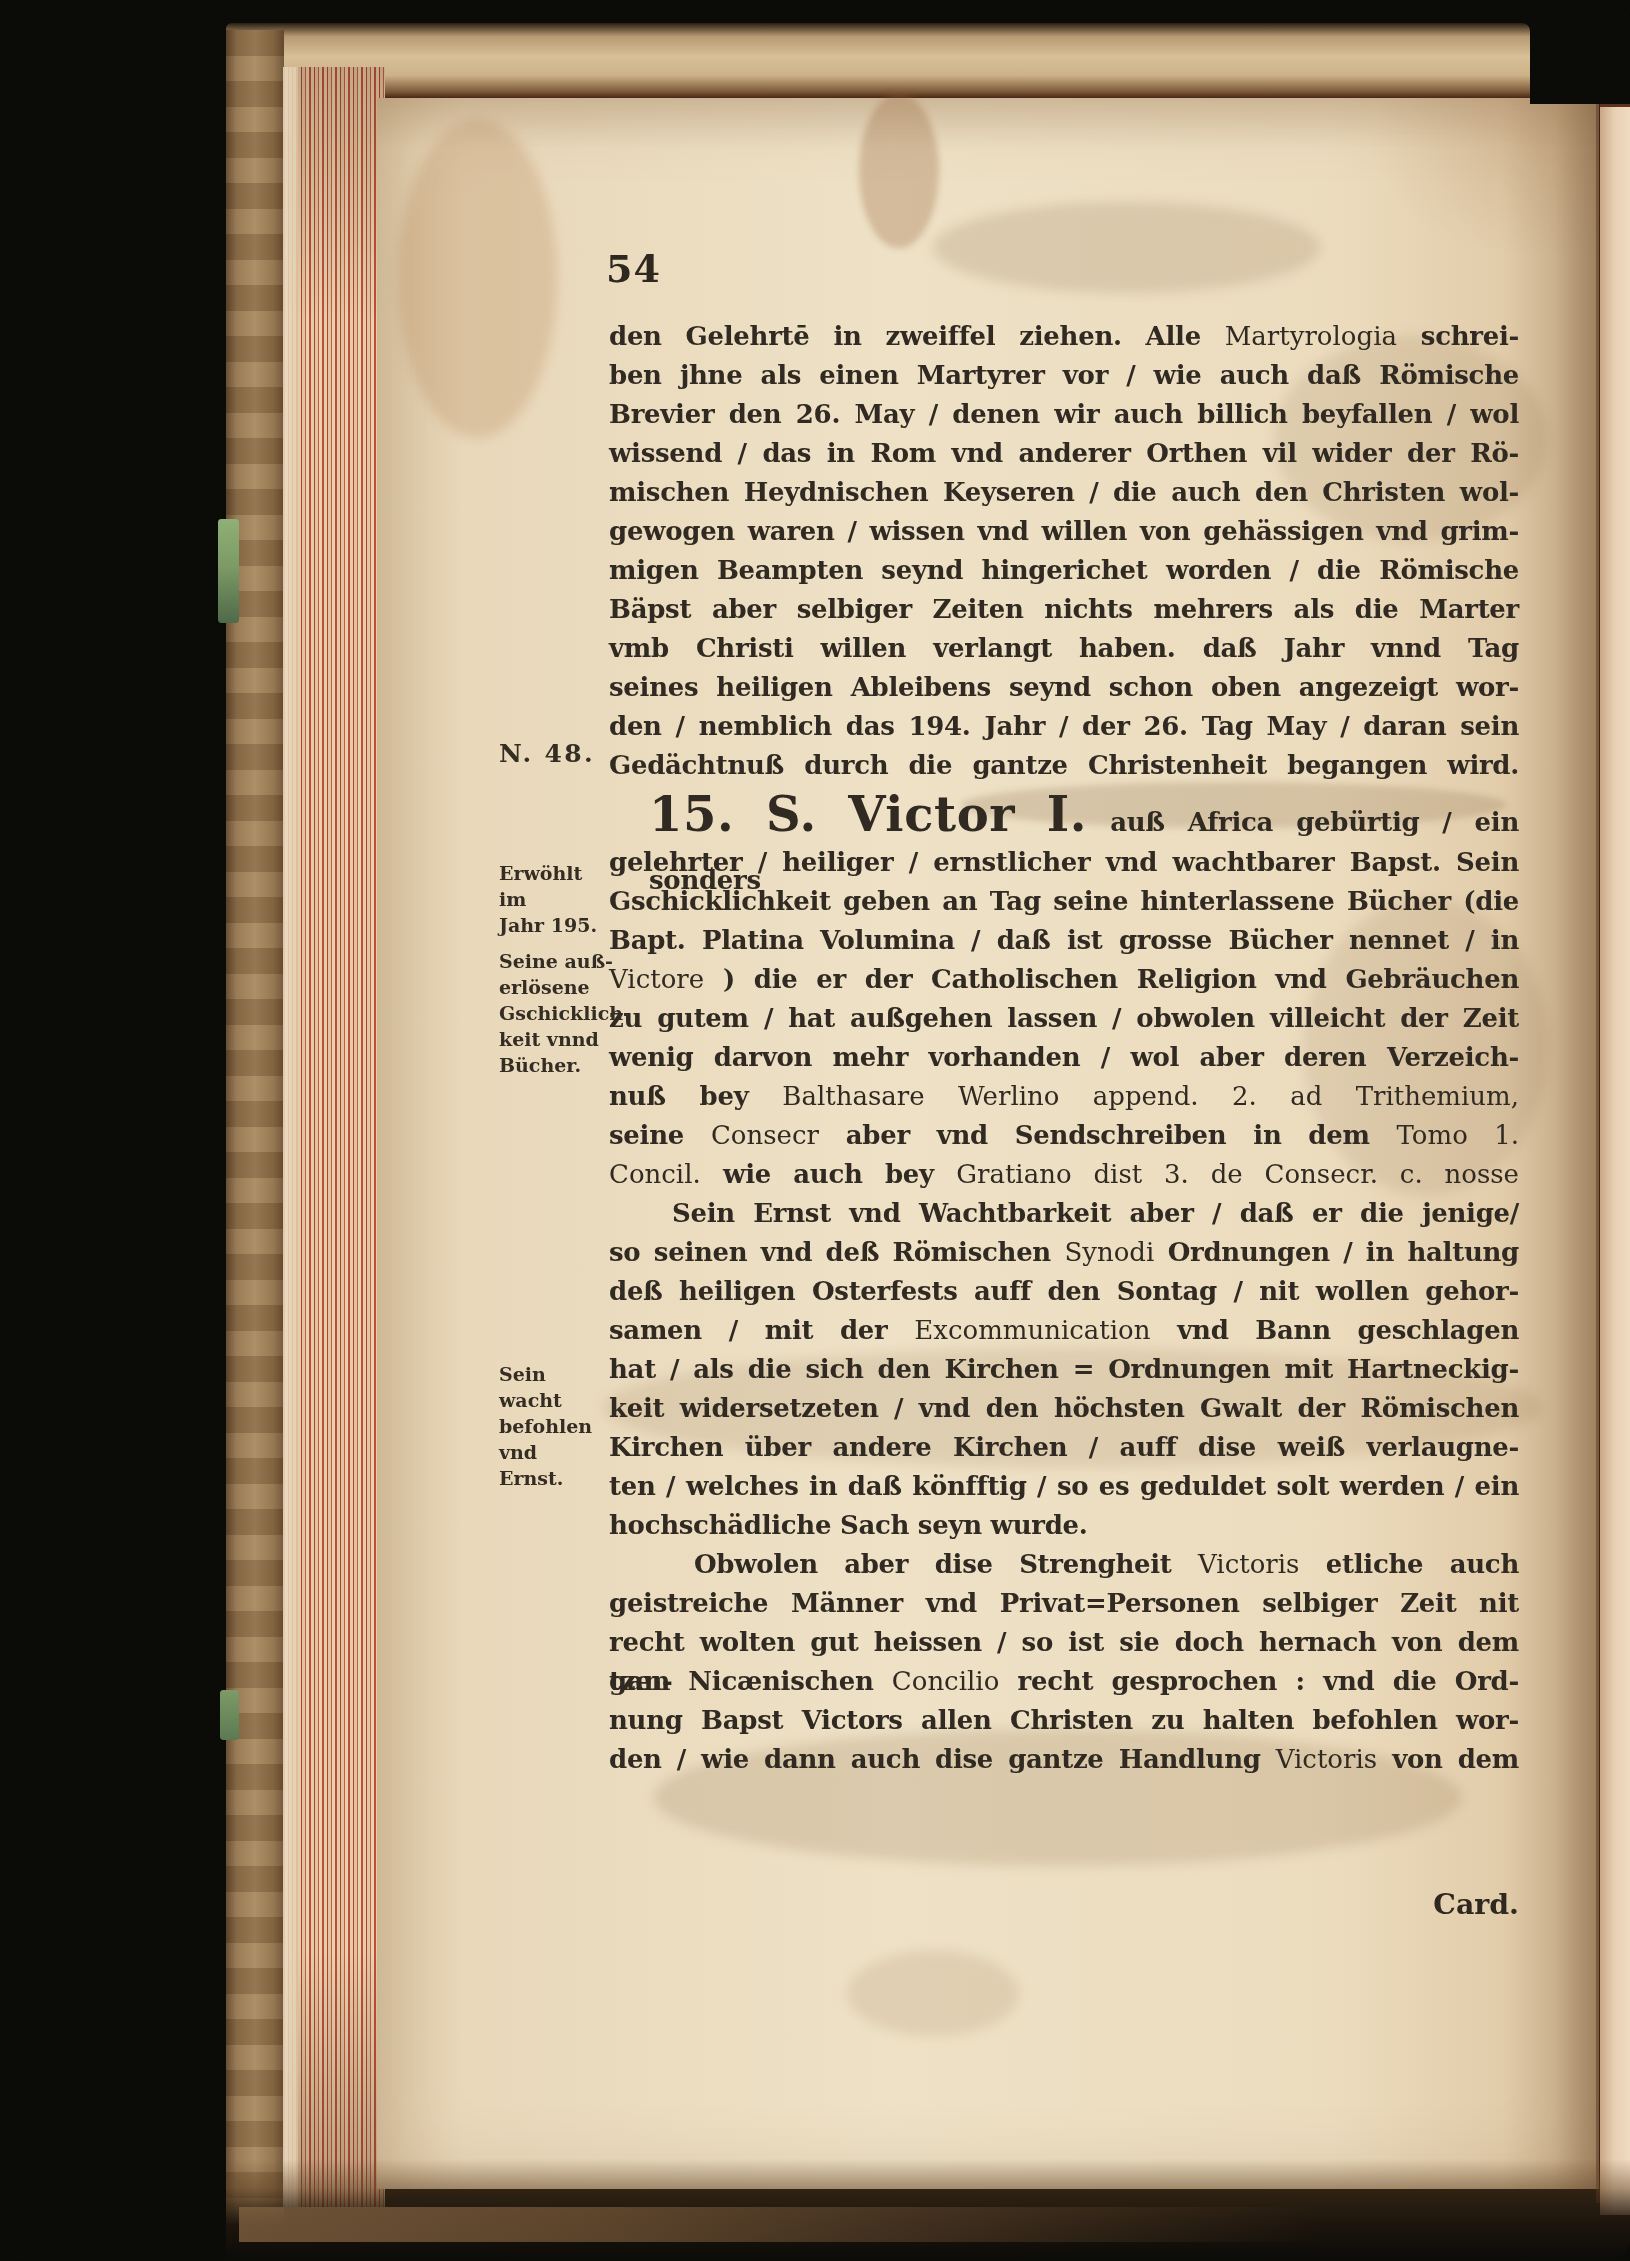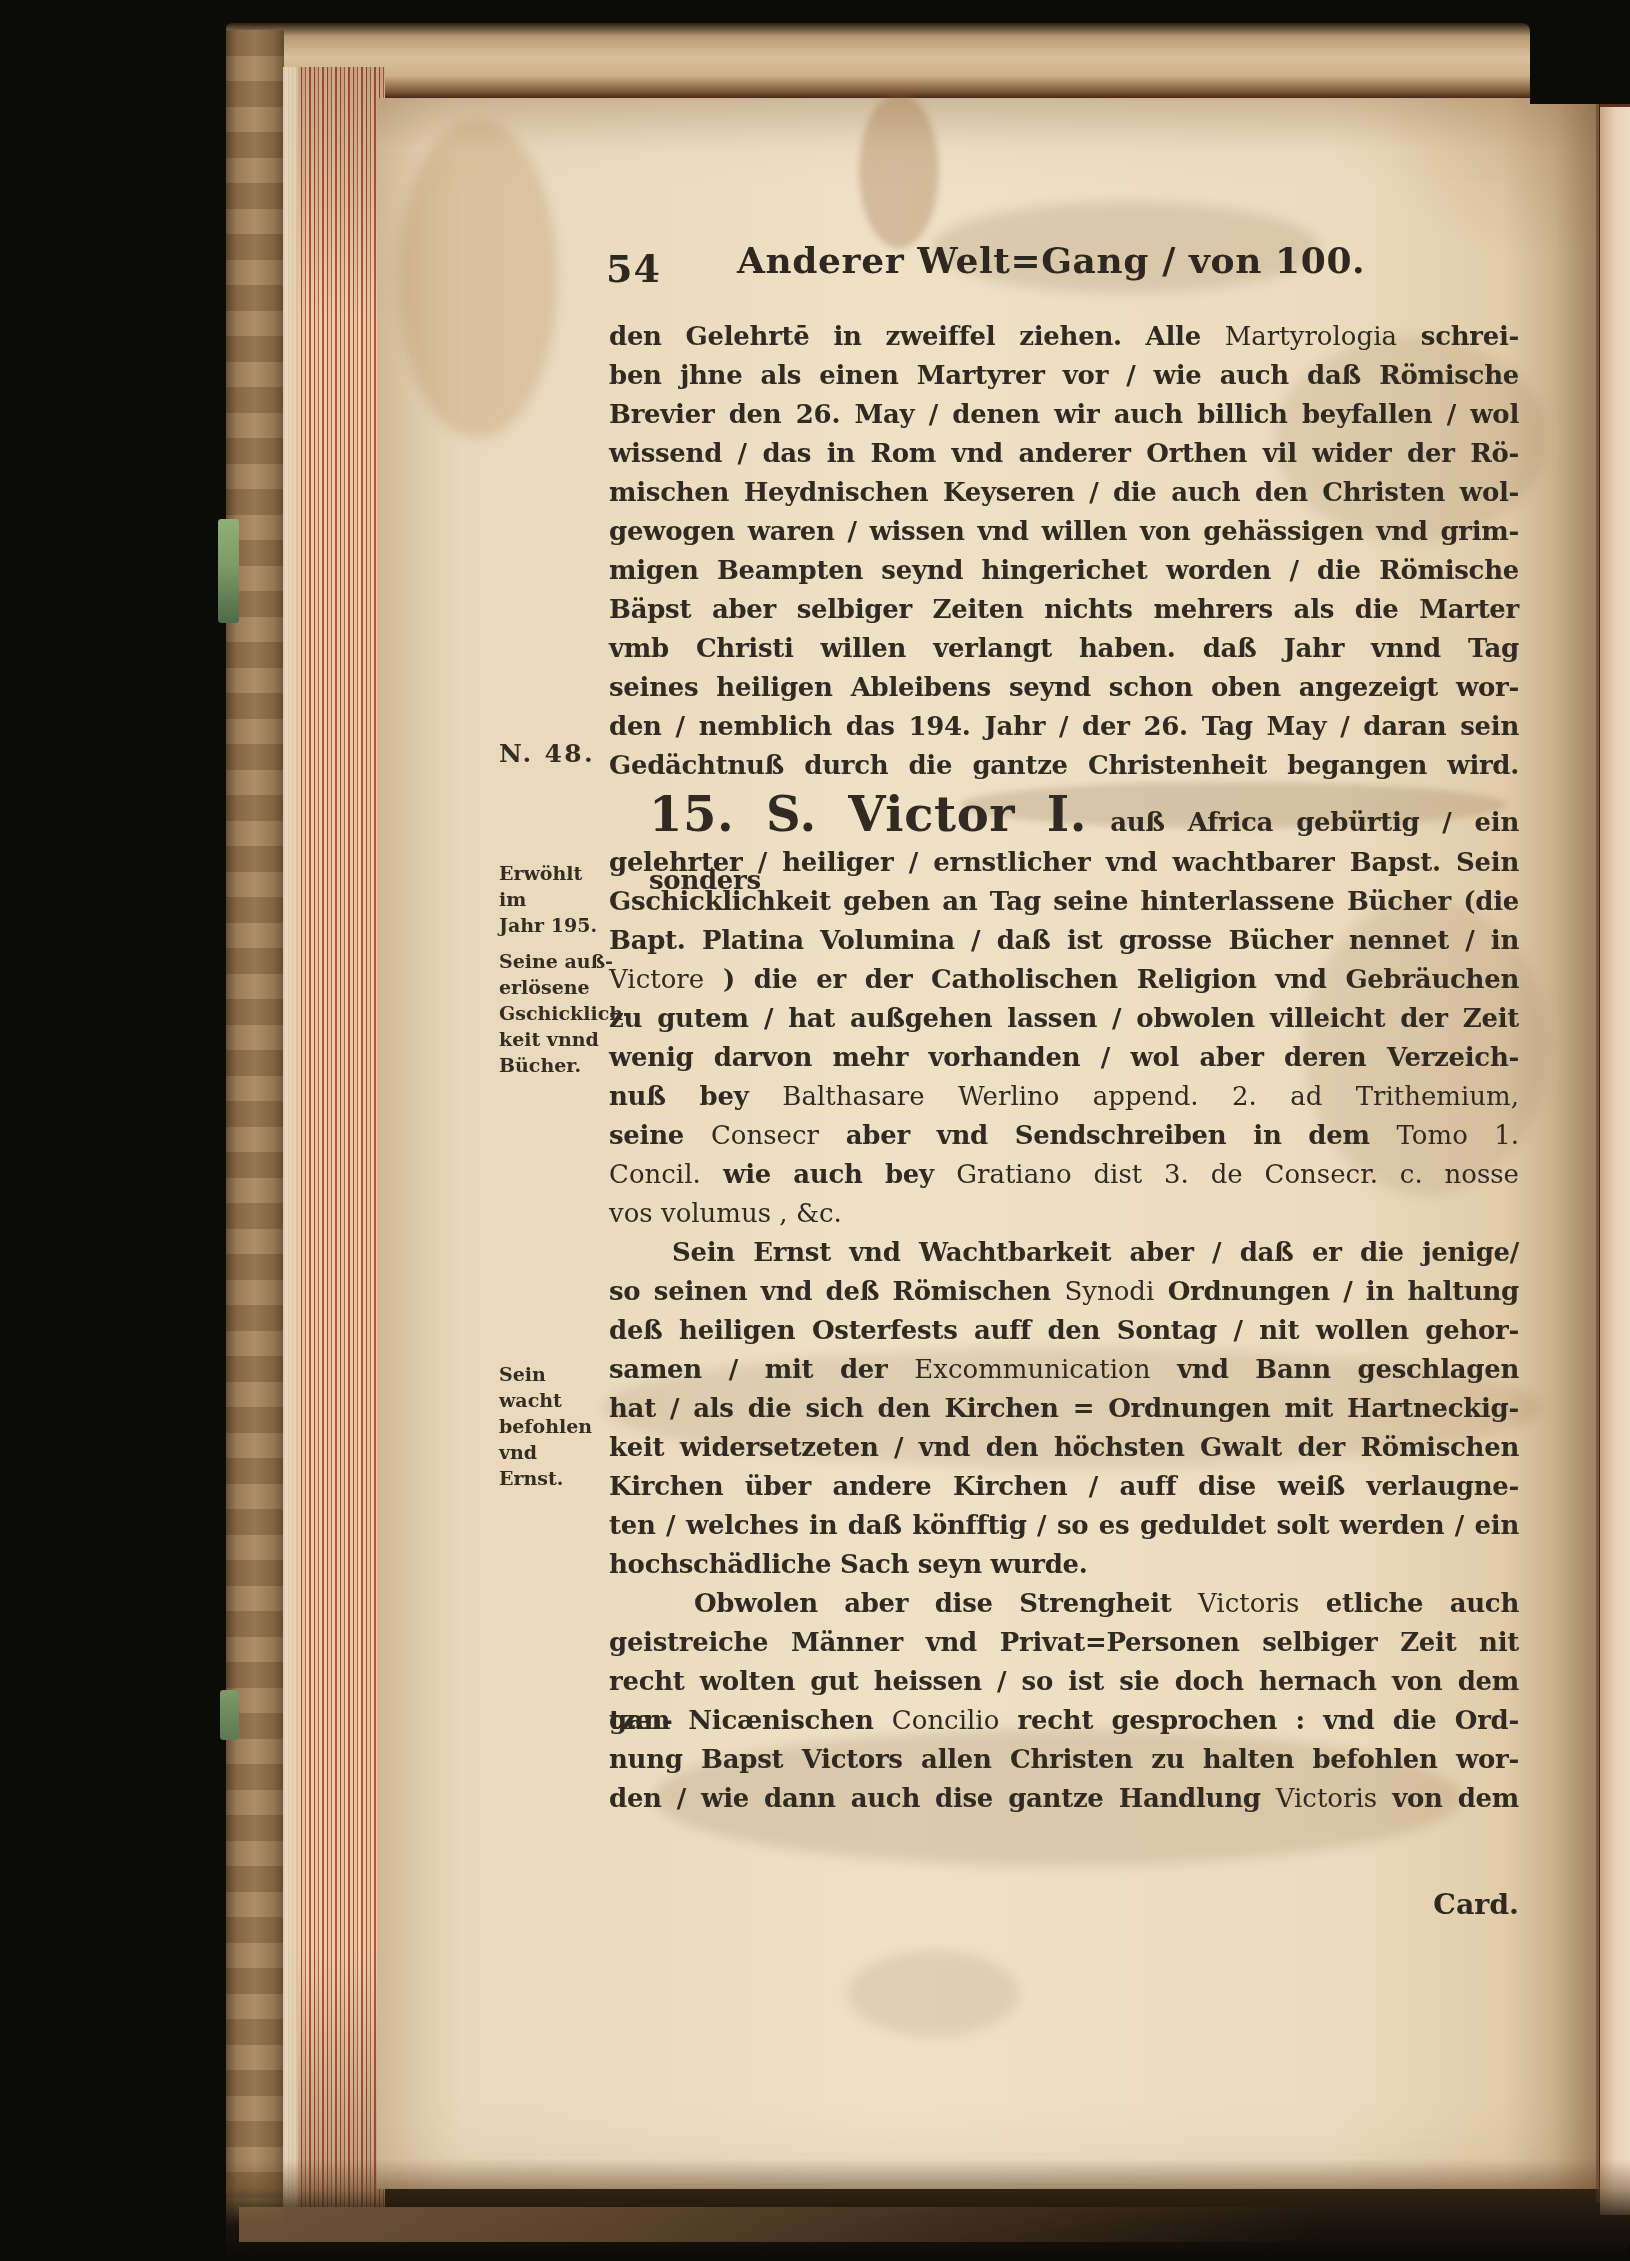--- a/index.html
+++ b/index.html
@@ -93,21 +93,20 @@
   <div class="abs stain" id="st2"></div>
   <div class="abs stain" id="st3"></div>
   <div class="abs stain" id="st4"></div>
   <div class="abs stain" id="st5"></div>
   <div class="abs stain" id="st6"></div>
   <div class="abs stain" id="st7"></div>
   <div class="abs stain" id="st8"></div>
   <div class="abs stain" id="st9"></div>
 
   <div class="abs ink" id="page-number">54</div>
-  <div class="abs ink" id="running-header">Anderer Welt=Gang / von 100.</div>
 
   <div class="abs" id="body-text">
       <div class="line j"><span class="fr">den Gelehrtē in zweiffel ziehen.  Alle </span><span class="la">Martyrologia</span><span class="fr"> schrei-</span></div>
       <div class="line j"><span class="fr">ben jhne als einen Martyrer vor / wie auch daß Römische</span></div>
       <div class="line j"><span class="fr">Brevier den 26. May / denen wir auch billich beyfallen / wol</span></div>
       <div class="line j"><span class="fr">wissend / das in Rom vnd anderer Orthen vil wider der Rö-</span></div>
       <div class="line j"><span class="fr">mischen Heydnischen Keyseren / die auch den Christen wol-</span></div>
       <div class="line j"><span class="fr">gewogen waren / wissen vnd willen von gehässigen vnd grim-</span></div>
       <div class="line j"><span class="fr">migen Beampten seynd hingerichet worden / die Römische</span></div>
       <div class="line j"><span class="fr">Bäpst aber selbiger Zeiten nichts mehrers als die Marter</span></div>
@@ -118,21 +117,20 @@
       <div class="line j hd-line" style="padding-left: 40px;"><span class="hd">15. S. Victor I.</span><span class="fr">  auß Africa gebürtig / ein sonders</span></div>
       <div class="line j"><span class="fr">gelehrter / heiliger / ernstlicher vnd wachtbarer Bapst.  Sein</span></div>
       <div class="line j"><span class="fr">Gschicklichkeit geben an Tag seine hinterlassene Bücher (die</span></div>
       <div class="line j"><span class="fr">Bapt. Platina Volumina / daß ist grosse Bücher nennet / in</span></div>
       <div class="line j"><span class="la">Victore</span><span class="fr"> ) die er der Catholischen Religion vnd Gebräuchen</span></div>
       <div class="line j"><span class="fr">zu gutem / hat außgehen lassen / obwolen villeicht der Zeit</span></div>
       <div class="line j"><span class="fr">wenig darvon mehr vorhanden / wol aber deren Verzeich-</span></div>
       <div class="line j"><span class="fr">nuß bey </span><span class="la">Balthasare Werlino append. 2. ad Trithemium,</span></div>
       <div class="line j"><span class="fr">seine </span><span class="la">Consecr</span><span class="fr"> aber vnd Sendschreiben in dem </span><span class="la">Tomo 1.</span></div>
       <div class="line j"><span class="la">Concil.</span><span class="fr"> wie auch bey </span><span class="la">Gratiano dist 3.  de Consecr.  c. nosse</span></div>
-      <div class="line"><span class="la">vos volumus ,  &amp;c.</span></div>
       <div class="line j" style="padding-left: 63px;"><span class="fr">Sein Ernst vnd Wachtbarkeit aber / daß er die jenige/</span></div>
       <div class="line j"><span class="fr">so seinen vnd deß Römischen </span><span class="la">Synodi</span><span class="fr"> Ordnungen / in haltung</span></div>
       <div class="line j"><span class="fr">deß heiligen Osterfests auff den Sontag / nit wollen gehor-</span></div>
       <div class="line j"><span class="fr">samen / mit der </span><span class="la">Excommunication</span><span class="fr"> vnd Bann geschlagen</span></div>
       <div class="line j"><span class="fr">hat / als die sich den Kirchen = Ordnungen mit Hartneckig-</span></div>
       <div class="line j"><span class="fr">keit widersetzeten / vnd den höchsten Gwalt der Römischen</span></div>
       <div class="line j"><span class="fr">Kirchen über andere Kirchen / auff dise weiß verlaugne-</span></div>
       <div class="line j"><span class="fr">ten / welches in daß könfftig / so es geduldet solt werden / ein</span></div>
       <div class="line"><span class="fr">hochschädliche Sach seyn wurde.</span></div>
       <div class="line j" style="padding-left: 85px;"><span class="fr">Obwolen aber dise Strengheit </span><span class="la">Victoris</span><span class="fr"> etliche auch</span></div>

